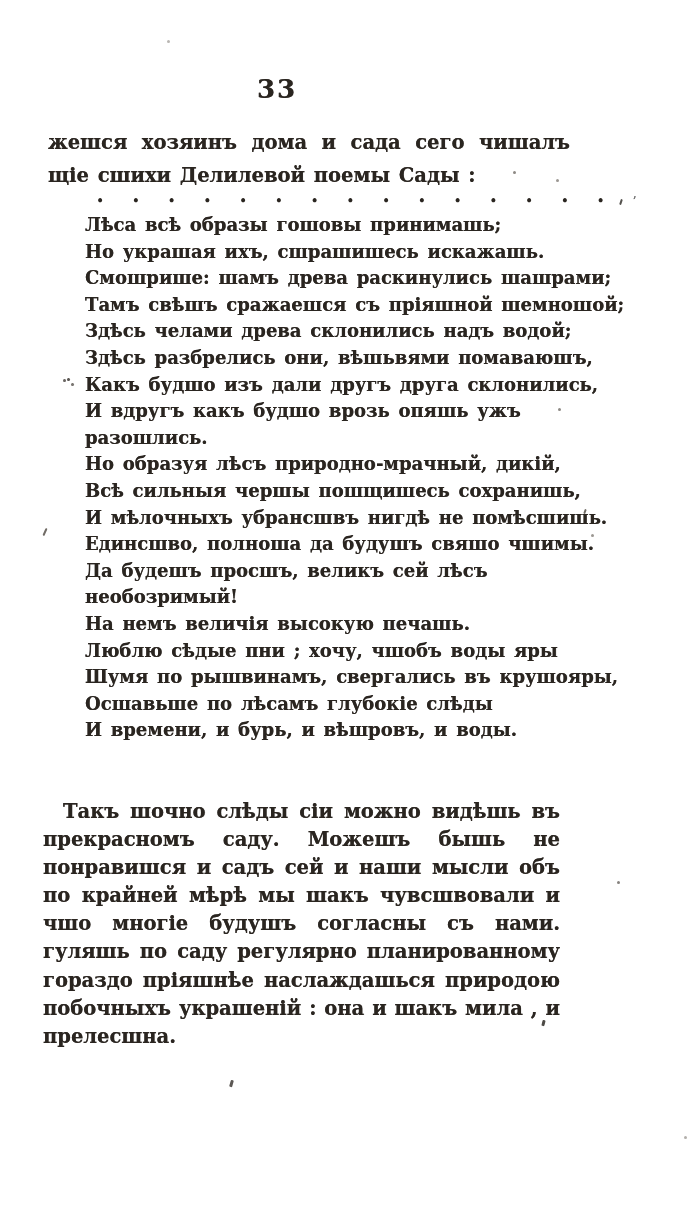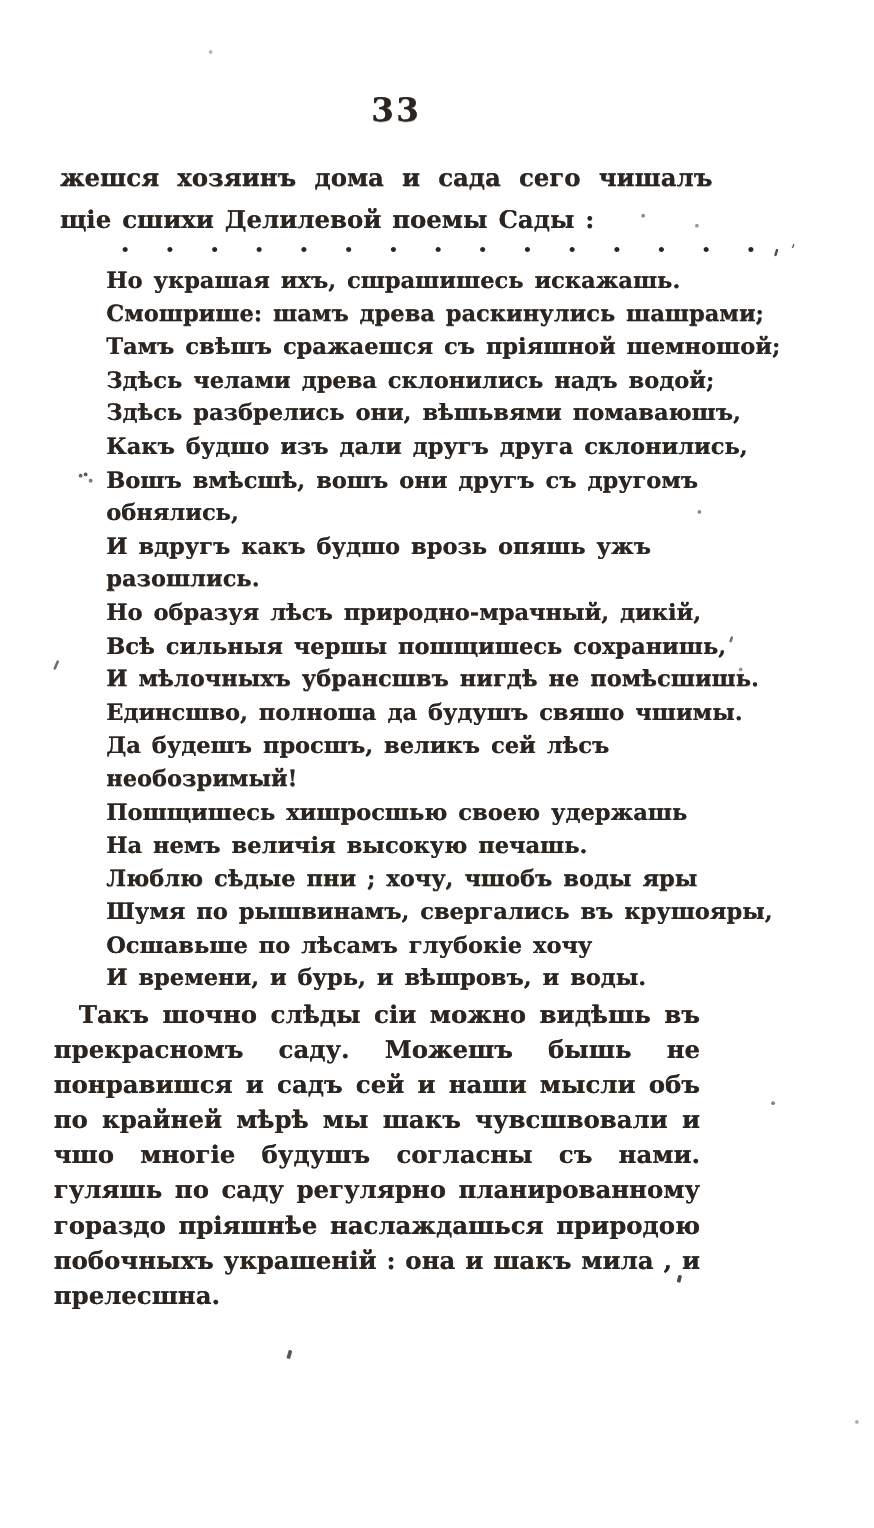--- a/index.html
+++ b/index.html
@@ -11,21 +11,21 @@
     font-family:"DejaVu Serif","Liberation Serif",serif;
     color:#2a2520;
   }
   .ink{
     font-weight:700;
     text-shadow:0 0 .5px rgba(42,37,32,.6), .3px .3px .4px rgba(42,37,32,.3);
   }
   
   .pagenum{
     position:absolute;top:74px;left:257px;width:120px;
-    text-align:center;font-size:26px;letter-spacing:2px;
+    font-size:26px;letter-spacing:2px;
   }
   
   .intro{
     position:absolute;top:127px;left:48px;width:522px;
     font-size:19.5px;line-height:32.5px;word-spacing:2px;
   }
   .intro .jline{height:32.5px;}
   
   .dots{
     position:absolute;top:193px;left:96px;white-space:nowrap;
@@ -69,38 +69,37 @@
   <div class="pagenum ink">33</div>
 
   <div class="intro ink">
     <div class="jline">жешся хозяинъ дома и сада сего чишалъ слѣдую-</div>
     <div>щіе сшихи Делилевой поемы Сады :</div>
   </div>
 
   <div class="dots"><span>•••••••••••••••</span><span class="tail">’</span></div>
 
   <div class="poem ink">
+    <div>Лѣса всѣ образы гошовы принимашь;</div>
     <div>Но украшая ихъ, сшрашишесь искажашь.</div>
     <div>Смошрише: шамъ древа раскинулись шашрами;</div>
     <div>Тамъ свѣшъ сражаешся съ пріяшной шемношой;</div>
     <div>Здѣсь челами древа склонились надъ водой;</div>
     <div>Здѣсь разбрелись они, вѣшьвями помаваюшъ,</div>
     <div>Какъ будшо изъ дали другъ друга склонились,</div>
-    <div>Вошъ вмѣсшѣ, вошъ они другъ съ другомъ обнялись,</div>
     <div>И вдругъ какъ будшо врозь опяшь ужъ разошлись.</div>
     <div>Но образуя лѣсъ природно-мрачный, дикій,</div>
     <div>Всѣ сильныя чершы пошщишесь сохранишь,</div>
     <div>И мѣлочныхъ убрансшвъ нигдѣ не помѣсшишь.</div>
     <div>Единсшво, полноша да будушъ свяшо чшимы.</div>
     <div>Да будешъ просшъ, великъ сей лѣсъ необозримый!</div>
-    <div>Пошщишесь хишросшью своею удержашь</div>
     <div>На немъ величія высокую печашь.</div>
     <div>Люблю сѣдые пни ; хочу, чшобъ воды яры</div>
     <div>Шумя по рышвинамъ, свергались въ крушояры,</div>
-    <div>Осшавьше по лѣсамъ глубокіе хочу</div>
+    <div>Осшавьше по лѣсамъ глубокіе слѣды</div>
     <div>И времени, и бурь, и вѣшровъ, и воды.</div>
   </div>
 
   <div class="prose ink">
     <div class="jline first">Такъ шочно слѣды сіи можно видѣшь въ эшомъ</div>
     <div class="jline">прекрасномъ саду. Можешъ бышь не всякому</div>
     <div class="jline">понравишся и садъ сей и наши мысли объ ономъ,</div>
     <div class="jline">по крайней мѣрѣ мы шакъ чувсшвовали и думаемъ,</div>
     <div class="jline">чшо многіе будушъ согласны съ нами. Пріяшно</div>
     <div class="jline">гуляшь по саду регулярно планированному , но</div>

